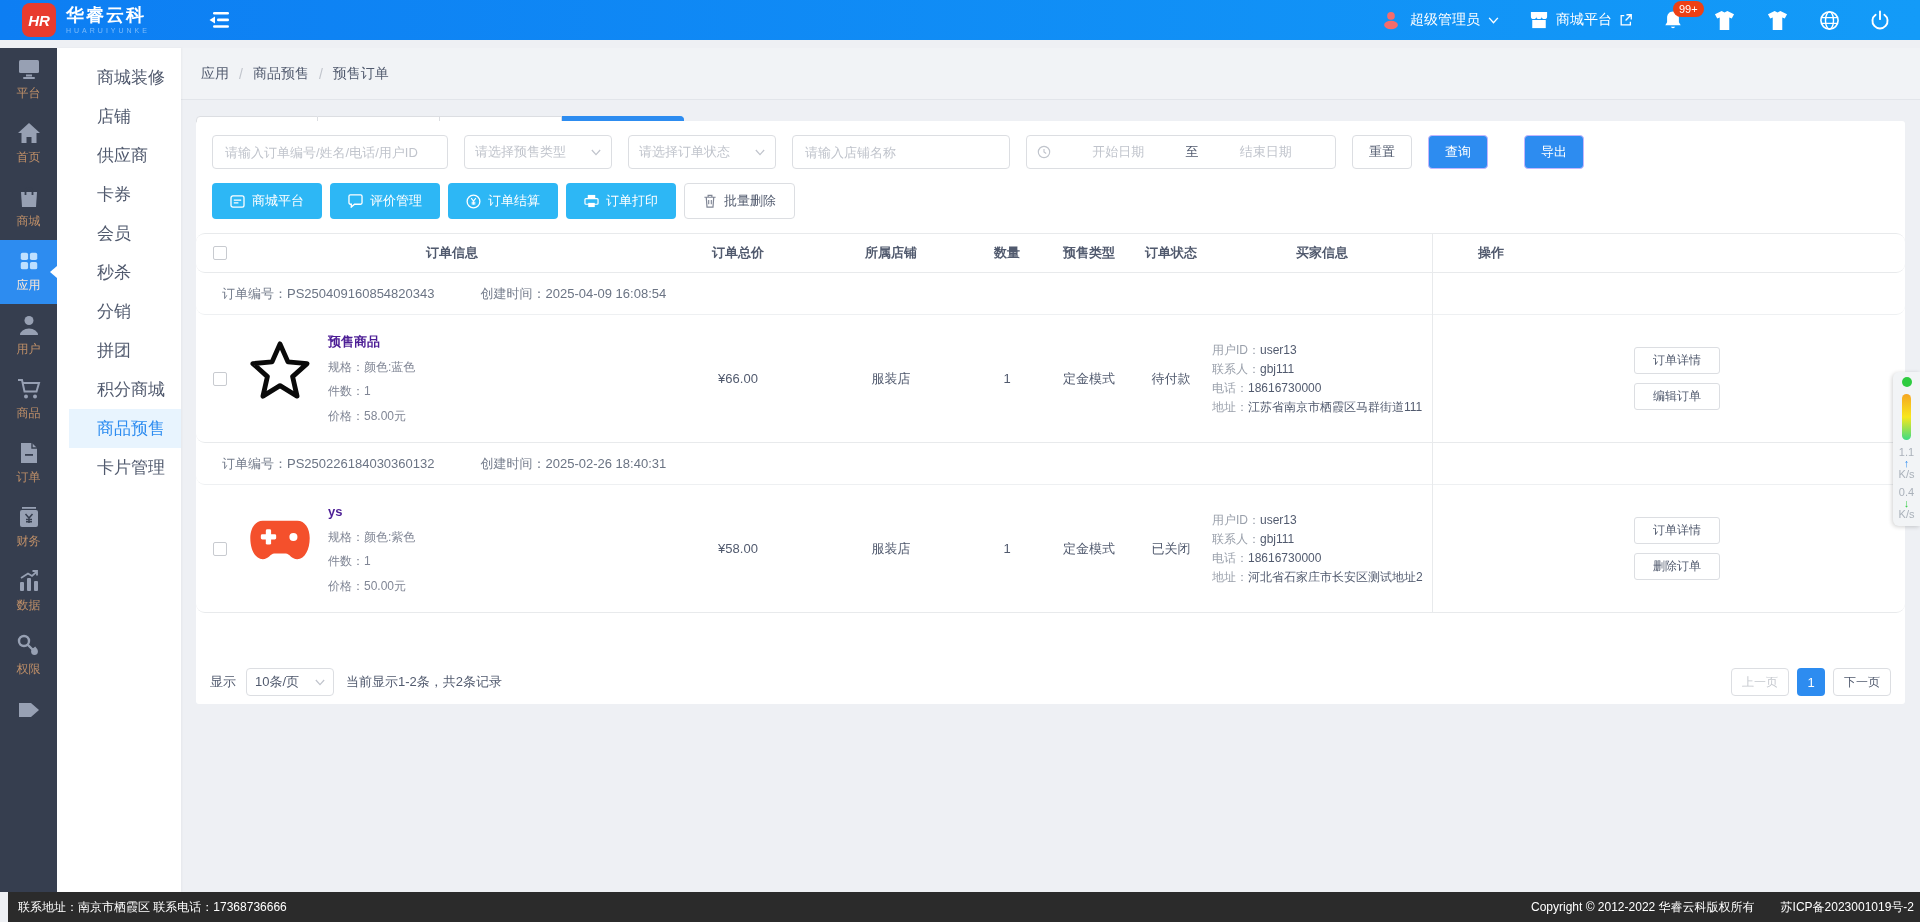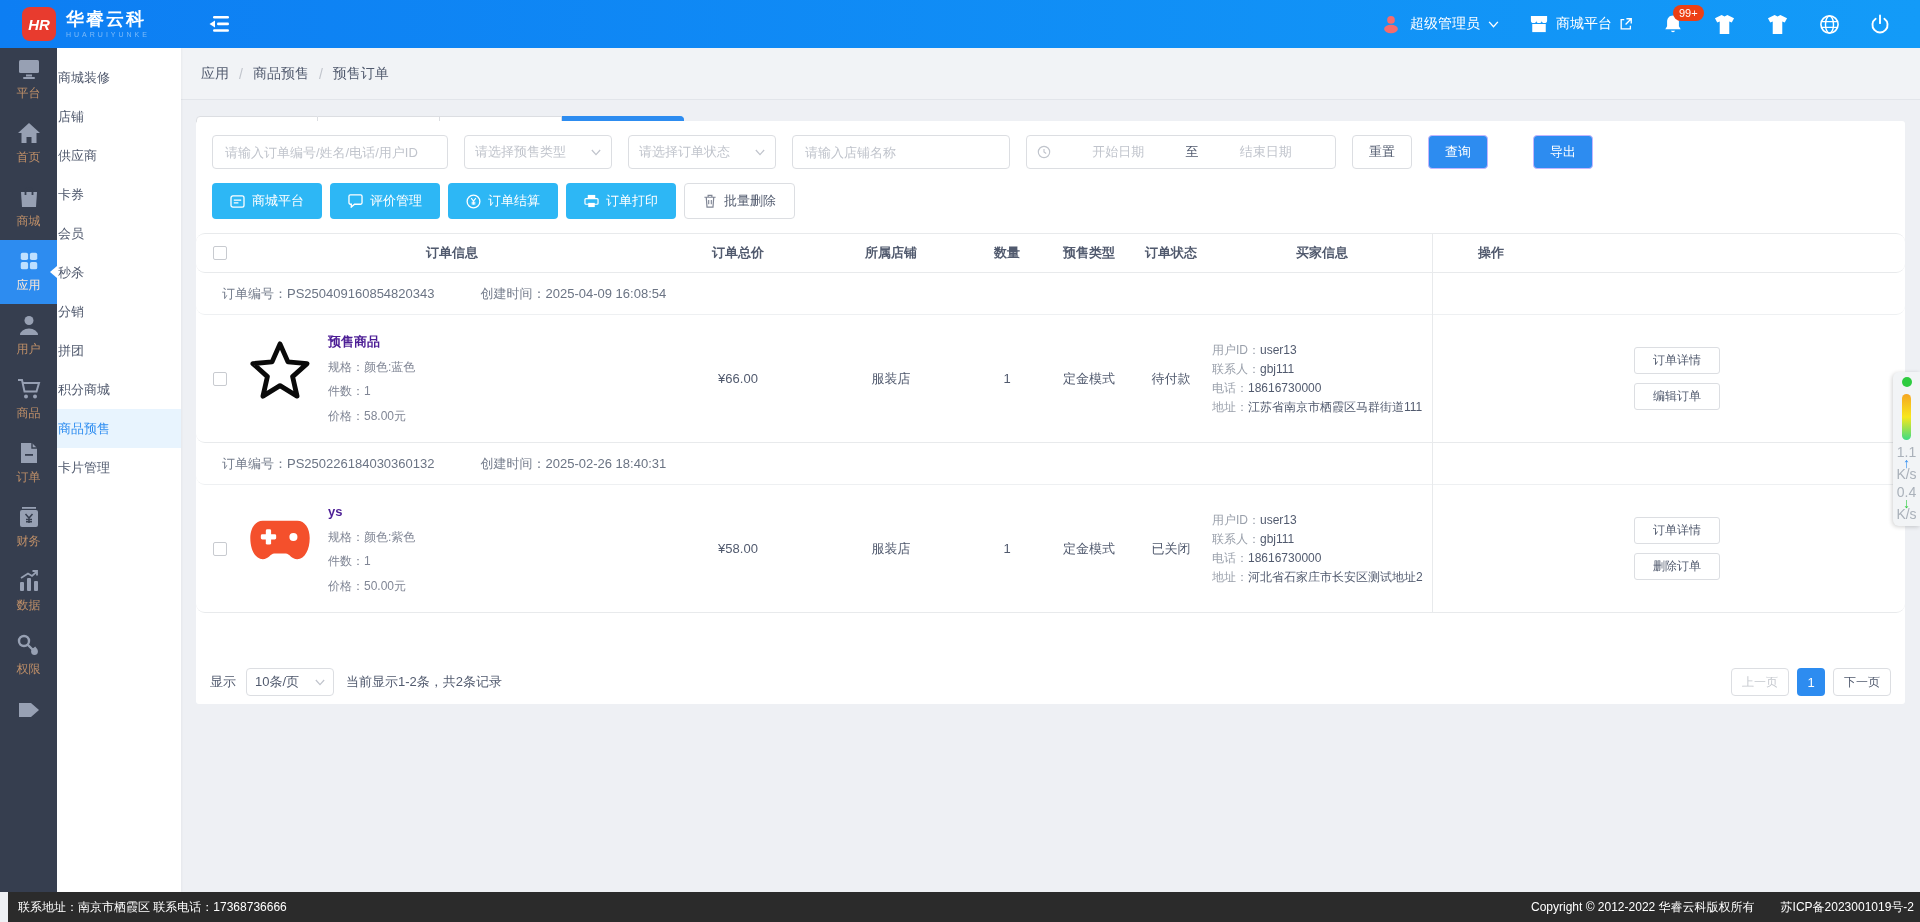--- a/index.html
+++ b/index.html
@@ -1,20 +1,20 @@
 <!DOCTYPE html>
 <html><head>
 <meta charset="utf-8">
 <style>
   * { margin:0; padding:0; box-sizing:border-box; }
   html,body { width:1920px; height:922px; overflow:hidden; font-family:"Liberation Sans","DejaVu Sans",sans-serif; background:#eef0f4; }
   svg { display:block; }
 
   
-  .topbar { position:absolute; top:0; left:0; width:1920px; height:48px;
+  .topbar { position:absolute; top:0; left:0; width:1920px; height:40px;
     background:linear-gradient(90deg,#0d7ef3,#139bf8); display:flex; align-items:center; z-index:30; }
   .logo-wrap { display:flex; align-items:center; gap:10px; padding-left:22px; width:200px; }
   .logo-badge { width:34px; height:34px; background:#e83b2e; border-radius:8px; color:#fff; font-weight:bold;
     font-size:15px; display:flex; align-items:center; justify-content:center; font-style:italic; }
   .logo-text-col { display:flex; flex-direction:column; line-height:1; }
   .logo-title { color:#fff; font-size:18px; font-weight:bold; letter-spacing:2px; }
   .logo-sub { color:rgba(255,255,255,.45); font-size:7px; letter-spacing:3px; margin-top:3px; }
   .collapse-btn { margin-left:8px; cursor:pointer; }
   .topbar-right { margin-left:auto; display:flex; align-items:center; gap:30px; padding-right:30px; }
   .tb-user { display:flex; align-items:center; gap:8px; color:#fff; font-size:14px; cursor:pointer; }
@@ -29,22 +29,22 @@
     gap:5px; cursor:pointer; position:relative; }
   .rail-item .lbl { color:#bf8f68; font-size:12px; }
   .rail-item.active { background:#2d8cf0; }
   .rail-item.active .lbl { color:#ffe9d6; }
   .rail-item.active::after { content:""; position:absolute; right:0; top:50%; margin-top:-6px;
     border-top:6px solid transparent; border-bottom:6px solid transparent; border-right:7px solid #fff; }
 
   
   .sidebar { position:absolute; top:48px; left:57px; width:124px; bottom:30px; background:#fff; z-index:10;
     padding-top:10px; box-shadow:1px 0 2px rgba(0,0,0,.04); }
-  .side-item { height:39px; display:flex; align-items:center; padding-left:1px; font-size:13px;
-    color:#515a6e; cursor:pointer; }
+  .side-item { height:39px; display:flex; align-items:center; padding-left:28px; font-size:17px;
+    color:#515a6e; cursor:pointer;margin-left:12px; }
   .side-item.active { background:#e8f4fe; color:#2d8cf0; }
 
   
   .content { position:absolute; top:48px; left:181px; right:0; bottom:30px; background:#eef0f4; overflow:hidden; }
   .breadcrumb-bar { height:52px; background:#f1f3f6; border-bottom:1px solid #e2e5ea;
     display:flex; align-items:center; padding-left:20px; }
   .breadcrumb { display:flex; align-items:center; gap:10px; font-size:14px; color:#515a6e; }
   .crumb-sep { color:#c0c4cc; }
 
   .tabs-row { display:flex; margin:16px 0 0 15px; }
@@ -118,21 +118,21 @@
   .footer { position:absolute; left:8px; bottom:0; width:1920px; height:30px; background:#2b2b2b; z-index:40;
     display:flex; align-items:center; color:#fff; font-size:12px; padding:0 10px; }
   .footer .right { margin-left:auto; display:flex; gap:26px; padding-right:4px; }
 
   
   .netw { position:absolute; right:0; top:372px; width:27px; padding:5px 3px 6px 3px; background:#f2f4f6;
     border-radius:6px 0 0 6px; box-shadow:-1px 1px 4px rgba(0,0,0,.18); display:flex; flex-direction:column;
     align-items:center; gap:7px; z-index:50; }
   .net-dot { width:10px; height:10px; border-radius:50%; background:#2ecc40; }
   .net-bar { width:9px; height:46px; border-radius:5px; background:linear-gradient(#f5a623,#f8e71c,#3ddc84); }
-  .net-txt { font-size:14px; color:#aab1ba; text-align:center; line-height:11px; }
+  .net-txt { font-size:11px; color:#aab1ba; text-align:center; line-height:11px; }
   .net-txt .u { color:#2d8cf0; }
   .net-txt .d { color:#2ecc40; }
 </style>
 </head>
 <body>
 
 <div class="topbar">
   <div class="logo-wrap">
     <div class="logo-badge">HR</div>
     <div class="logo-text-col">
@@ -345,21 +345,21 @@
         <svg width="14" height="14" viewBox="0 0 16 16">
           <circle cx="8" cy="8" r="6.5" stroke="#c0c4cc" stroke-width="1.3" fill="none"></circle>
           <path d="M8 4.5 V8 L10.5 9.8" stroke="#c0c4cc" stroke-width="1.3" fill="none"></path>
           </svg>
         <span class="seg">开始日期</span>
         <span class="to">至</span>
         <span class="seg">结束日期</span>
       </div>
       <div class="btn plain">重置</div>
       <div class="btn primary">查询</div>
-      <div class="btn primary" style="margin-left:29px">导出</div>
+      <div class="btn primary" style="margin-left:20px">导出</div>
     </div>
 
     <div class="action-row">
       <div class="abtn">
         <svg width="15" height="13" viewBox="0 0 16 14">
           <rect x="1" y="1" width="14" height="12" rx="2" stroke="#fff" stroke-width="1.4" fill="none"></rect>
           <path d="M4 5.5 H12 M4 8.5 H9" stroke="#fff" stroke-width="1.4"></path>
           </svg>
         <span>商城平台</span>
       </div>

